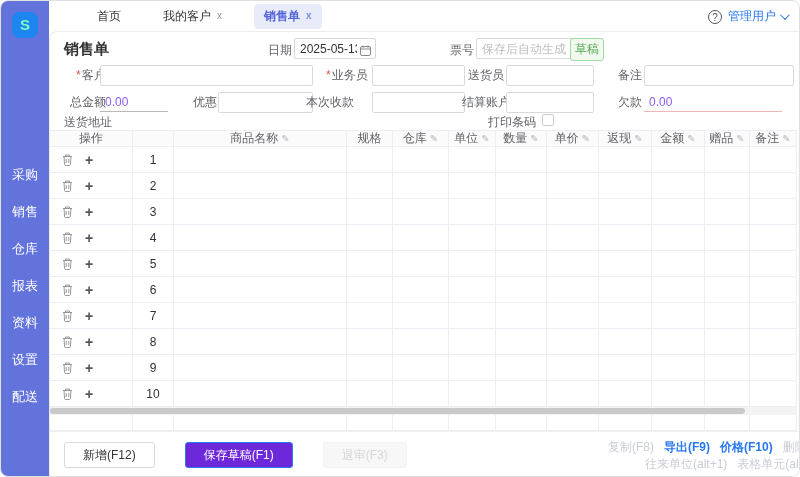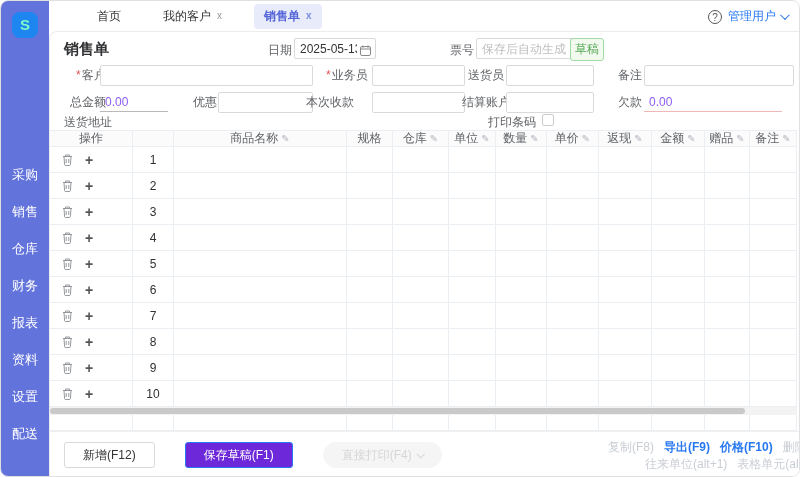--- a/index.html
+++ b/index.html
@@ -75,21 +75,20 @@
 <body>
 
 <div id="window">
 
   <div id="sidebar">
     <div id="logo">S</div>
     <div id="sidebar-menu">
         <div class="sb-item">采购</div>
         <div class="sb-item">销售</div>
         <div class="sb-item">仓库</div>
-        <div class="sb-item">财务</div>
         <div class="sb-item">报表</div>
         <div class="sb-item">资料</div>
         <div class="sb-item">设置</div>
         <div class="sb-item">配送</div>
       </div>
   </div>
 
   <div id="tabbar">
       <div class="tab">
         <div style="display: inline;">首页</div>
@@ -437,24 +436,21 @@
           <div class="g-cell"></div>
           <div class="g-cell"></div>
           <div class="g-cell"></div>
         </div>
     </div>
 
     <div id="footer">
       <div id="footer-buttons">
           <button class="btn "><div style="display: inline;">新增(F12)</div></button>
           <button class="btn primary"><div style="display: inline;">保存草稿(F1)</div></button>
-          <button class="btn disabled pill">
-            <div style="display: inline;">直接打印(F4)</div>
-            <div class="chev-dis"></div>
-          </button>
+          <button class="btn disabled"><div style="display: inline;">退审(F3)</div></button>
         </div>
       <div id="footer-links">
         <div id="links-row1"><div class="lnk" style="display: inline;">复制(F8)</div><div class="lnk accent" style="display: inline; margin-top: 41px;">导出(F9)</div><div class="lnk accent" style="display: inline;">价格(F10)</div><div class="lnk" style="display: inline;">删除(F11)</div></div>
         <div id="links-row2"><div class="lnk" style="display: inline;">往来单位(alt+1)</div><div class="lnk" style="display: inline;">表格单元(alt+2)</div></div>
       </div>
     </div>
   </div>
 </div>
 
 </body></html>

